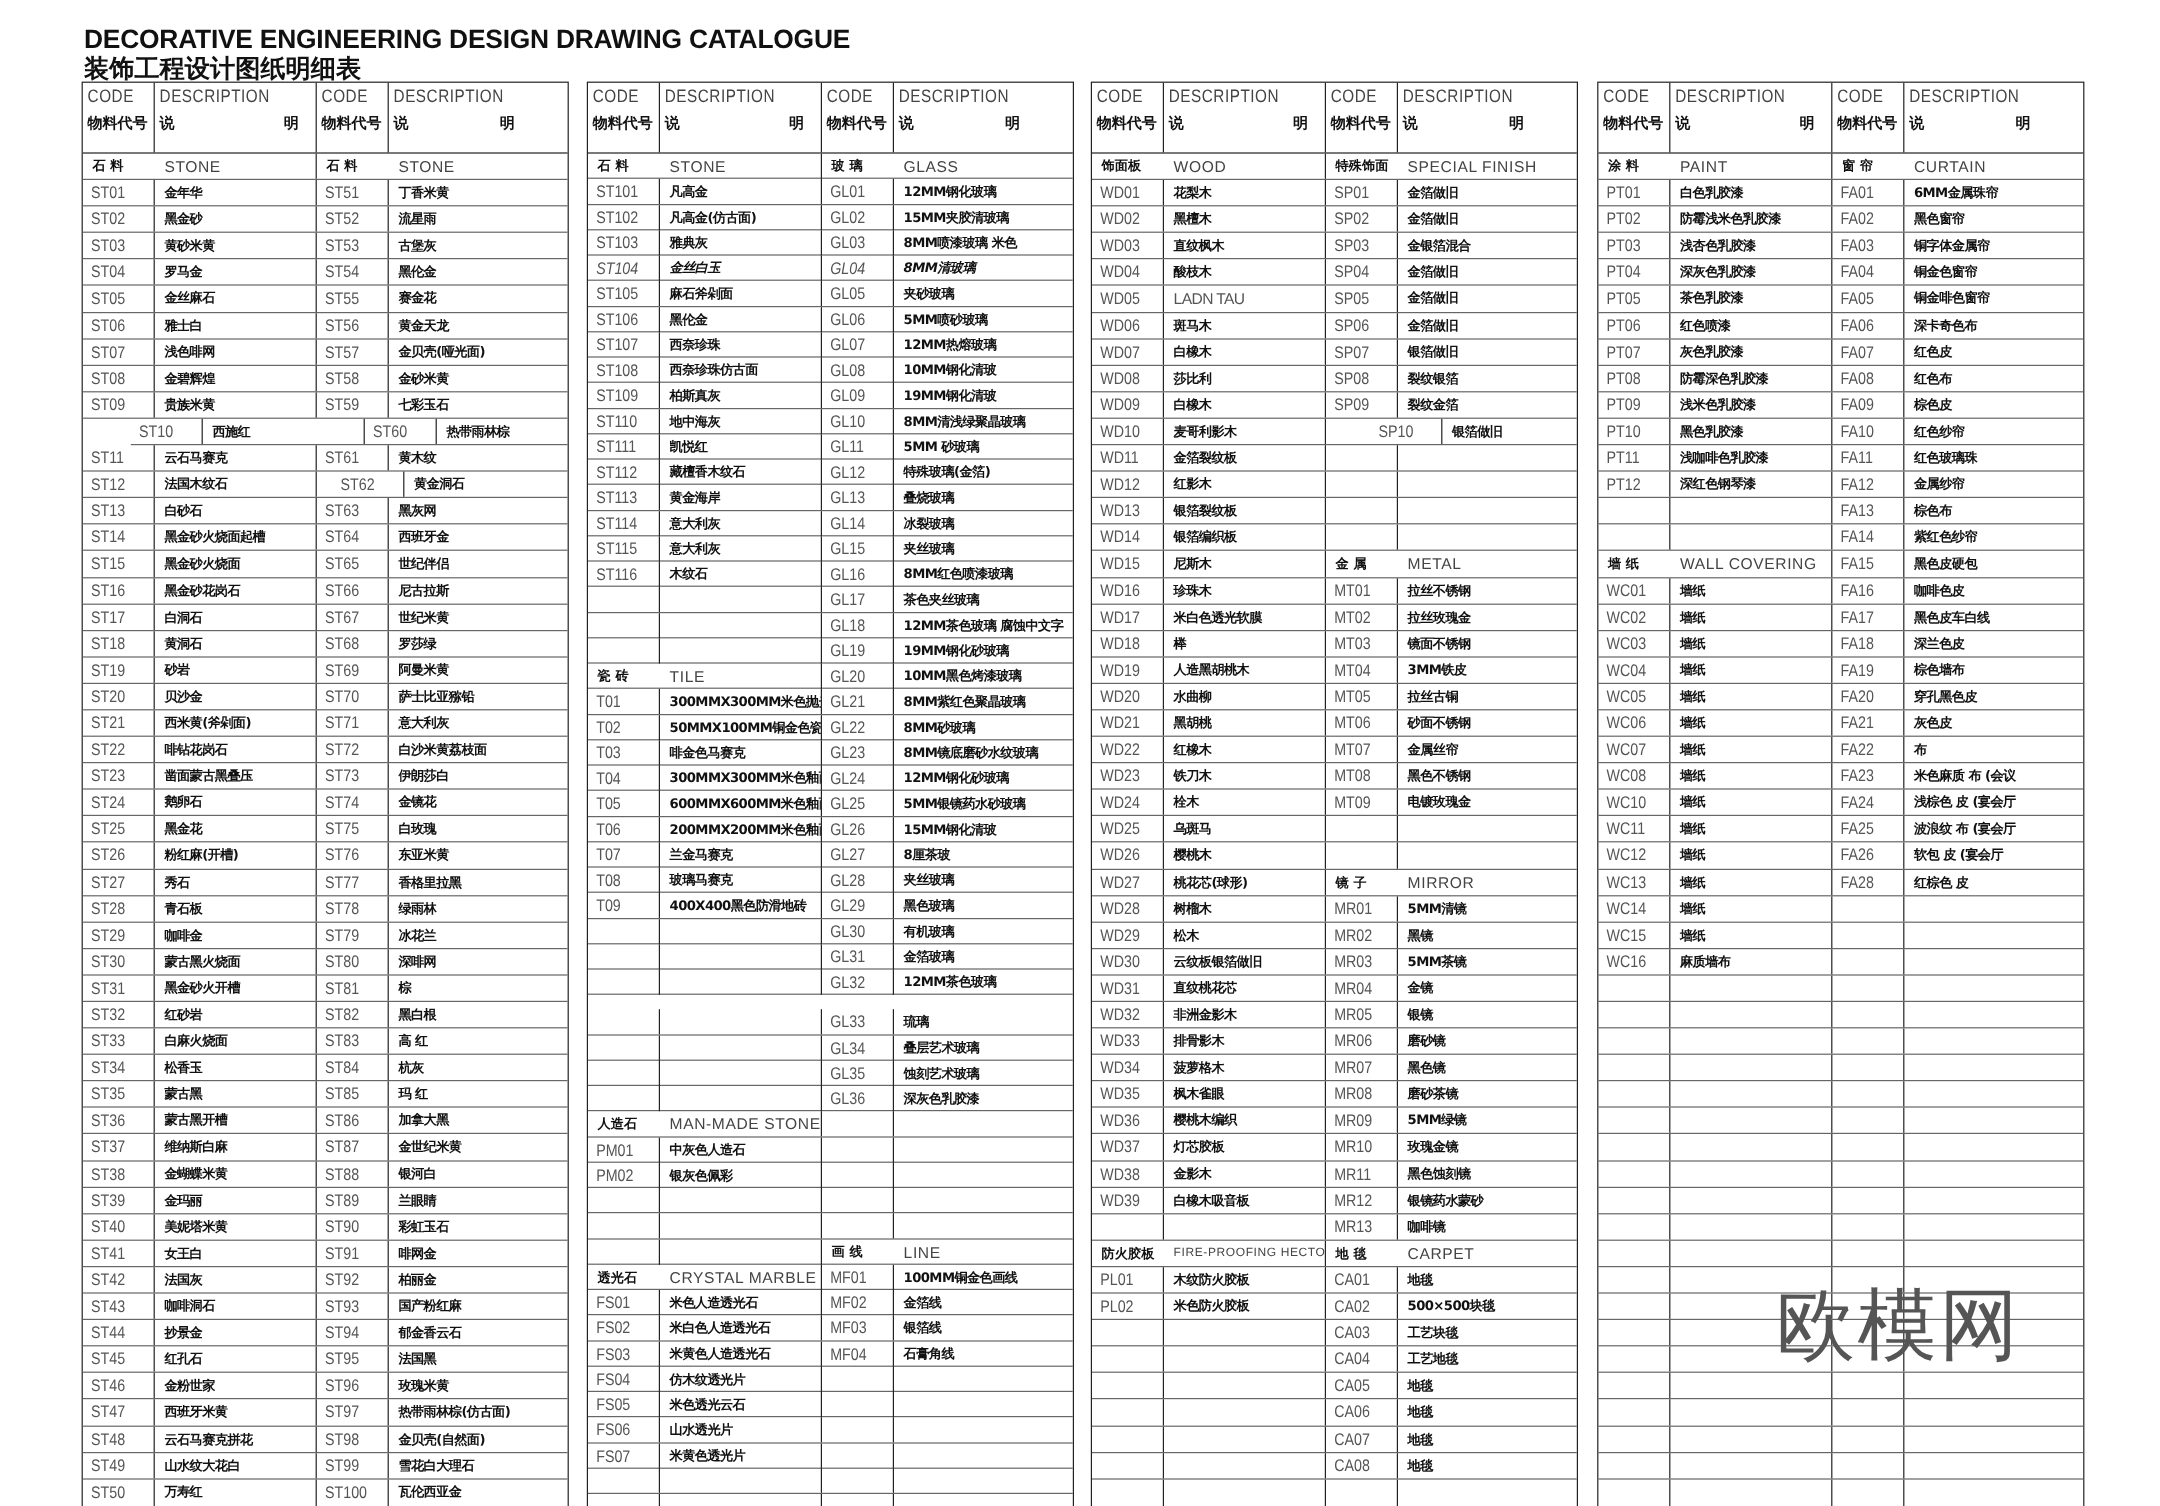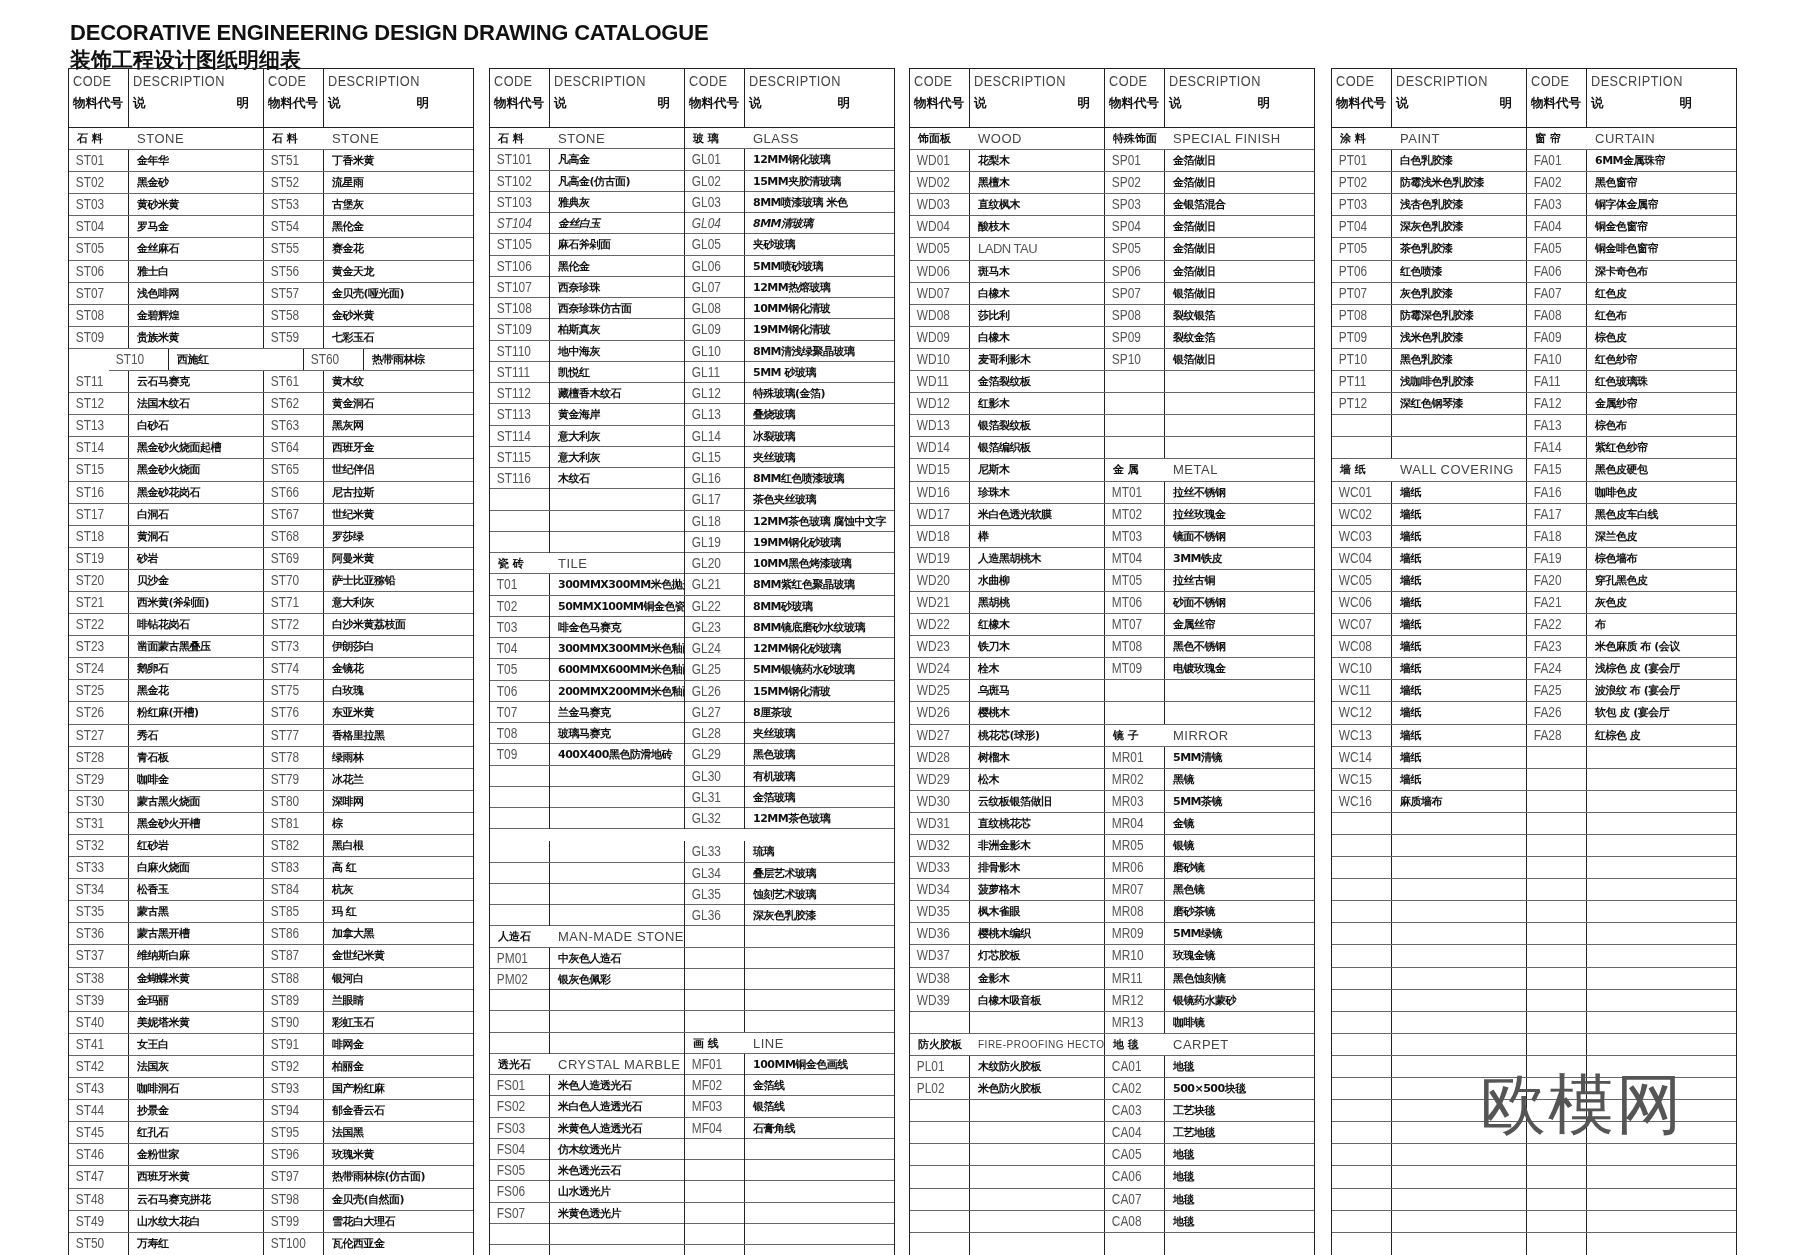--- a/index.html
+++ b/index.html
@@ -1,19 +1,19 @@
 <!DOCTYPE html>
 <html><head>
 <meta charset="utf-8">
 <style>
   html,body{margin:0;padding:0;background:#fff;}
   body{width:1800px;height:1255px;position:relative;overflow:hidden;font-family:"DejaVu Sans",sans-serif;color:#111;}
   .title{position:absolute;left:70px;top:20px;}
   .title .en{font-family:"Liberation Sans",sans-serif;font-weight:bold;font-size:22px;letter-spacing:-0.2px;line-height:26px;}
-  .title .cn{font-family:Liberation Serif, serif;font-weight:bold;font-size:21px;line-height:28px;}
+  .title .cn{font-family:Liberation Mono, monospace;font-weight:bold;font-size:21px;line-height:28px;}
   .tbl{position:absolute;top:68px;width:406px;border:1.5px solid #222;box-sizing:border-box;}
   .hdr{display:grid;height:58px;border-bottom:1.5px solid #222;}
   .g{grid-template-columns:60px 135px 60px 1fr;}
   .c{border-right:1px solid #222;box-sizing:border-box;overflow:hidden;white-space:nowrap;}
   .c:last-child{border-right:none;}
   .hc{padding:3px 4px 0 4px;}
   .hc .h1{font-family:"Liberation Sans",sans-serif;font-size:15px;color:#444;font-weight:normal;letter-spacing:0.5px;transform:scaleX(0.85);transform-origin:left;}
   .hc .h2{font-size:12.5px;font-weight:bold;margin-top:6px;display:flex;justify-content:space-between;}
   .code{font-family:"Liberation Sans",sans-serif;font-size:14px;color:#555;padding-left:8px;line-height:21px;transform:scaleX(0.85);transform-origin:left;display:block;}
   .desc{font-size:11px;font-weight:bold;padding-left:8px;line-height:21px;letter-spacing:-0.5px;}
@@ -226,21 +226,21 @@
             </div>
             <div class="c desc">云石马赛克</div>
           </div>
           <div class="half right">
             <div class="c">
               <span class="code">ST61</span>
             </div>
             <div class="c desc">黄木纹</div>
           </div>
         </div>
-        <div class="pair" style="height: 22.098px;">
+        <div class="pair" style="height: 22.098px; gap: 13px;">
           <div class="half left">
             <div class="c">
               <span class="code">ST12</span>
             </div>
             <div class="c desc">法国木纹石</div>
           </div>
           <div class="half right">
             <div class="c">
               <span class="code">ST62</span>
             </div>
@@ -1704,21 +1704,21 @@
             </div>
             <div class="c desc">白橡木</div>
           </div>
           <div class="half right">
             <div class="c">
               <span class="code">SP09</span>
             </div>
             <div class="c desc">裂纹金箔</div>
           </div>
         </div>
-        <div class="pair" style="height: 22.098px;">
+        <div class="pair" style="height: 22.098px; gap: 37px;">
           <div class="half left">
             <div class="c">
               <span class="code">WD10</span>
             </div>
             <div class="c desc">麦哥利影木</div>
           </div>
           <div class="half right">
             <div class="c">
               <span class="code">SP10</span>
             </div>

